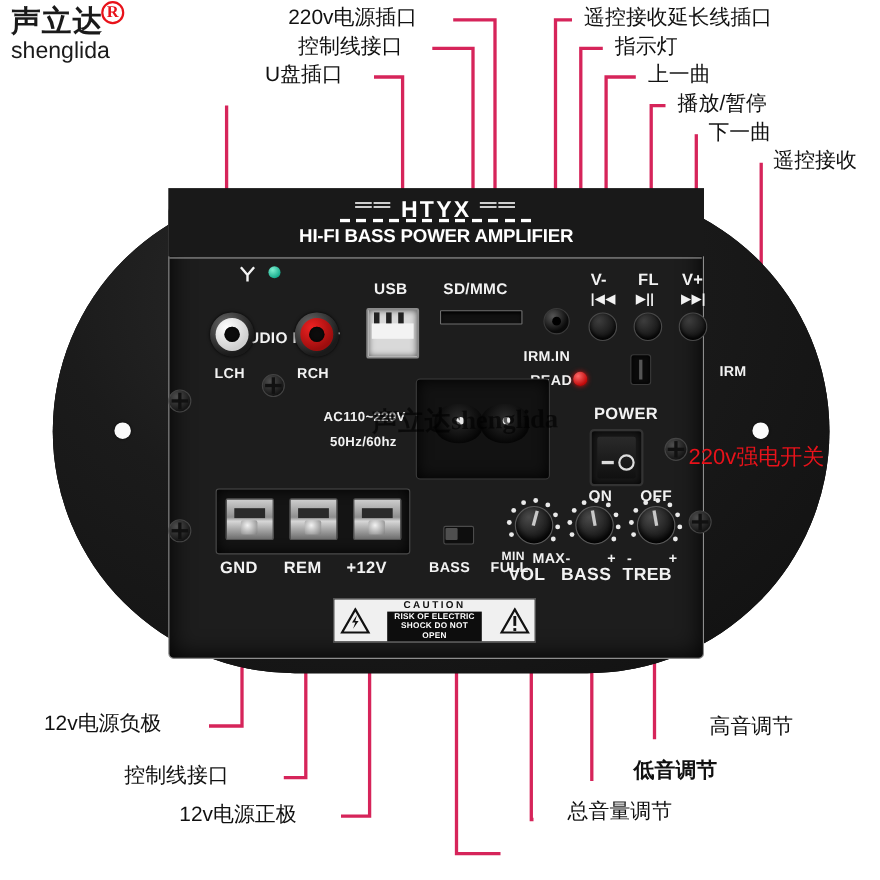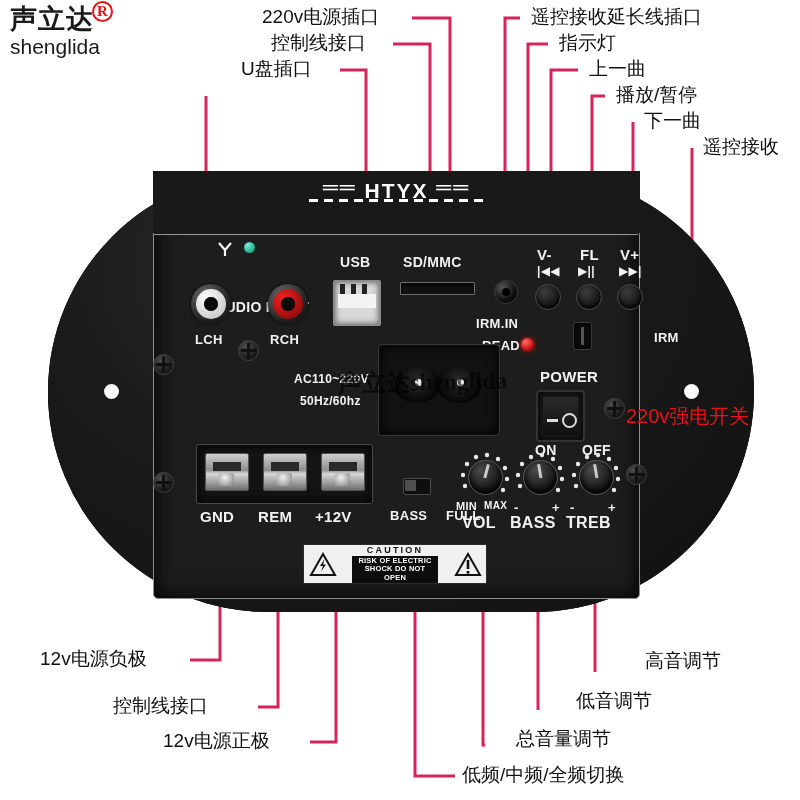--- a/index.html
+++ b/index.html
@@ -225,20 +225,21 @@
 
     <div class="plate"></div>
 
     <div class="plate-top">
       <div class="logo-htyx">
         <span class="dash">══</span>
         <span>HTYX</span>
         <span class="dash">══</span>
       </div>
       <div class="logo-dots"></div>
+      <div class="logo-sub">HI-FI BASS POWER AMPLIFIER</div>
     </div>
     <div class="hairline"></div>
 
     <div class="silk" style="left:167px;top:88px;font-size:14px;margin-top:39px;">AUDIO INPUT</div>
     <svg style="position:absolute;left:168px;top:68px;width:18px;height:18px;" viewBox="0 0 18 18">
       <path d="M3,3 L9,10 L15,3 M9,10 L9,16" stroke="#f2f2f2" stroke-width="2.2" fill="none"></path>
     </svg>
     <div class="led-green" style="left:196px;top:70px;"></div>
 
     <div class="rca white" style="left:143px;top:112px;">
@@ -344,21 +345,21 @@
           <circle cx="40" cy="9" r="2.2"></circle>
         <circle cx="47" cy="18" r="2.2"></circle>
           <circle cx="49" cy="29" r="2.2"></circle>
         <circle cx="45" cy="40" r="2.2"></circle>
       </g>
     </svg>
     <div class="knob" style="left:420px;top:288px;">
       <div class="ptr" style="transform:rotate(15deg);"></div>
     </div>
     <div class="silk xs" style="left:408px;top:328px;font-size:11px;">MIN</div>
-    <div class="silk xs" style="left:436px;top:328px;font-size:10px;">MAX</div>
+    <div class="silk xs" style="left:436px;top:328px;font-size:13px;">MAX</div>
     <div class="silk" style="left:414px;top:342px;font-size:16px;">VOL</div>
 
     <svg class="scale" style="left:465px;top:278px;" viewBox="0 0 53 53">
       <g fill="#eaeaea">
         <circle cx="7" cy="36" r="2.2"></circle>
           <circle cx="5" cy="25" r="2.2"></circle>
         <circle cx="9" cy="14" r="2.2"></circle>
           <circle cx="18" cy="7" r="2.2"></circle>
         <circle cx="29" cy="5" r="2.2"></circle>
           <circle cx="40" cy="9" r="2.2"></circle>
@@ -440,17 +441,16 @@
   <div class="lbl" style="left:644px;top:110px;">下一曲</div>
   <div class="lbl" style="left:703px;top:136px;">遥控接收</div>
 
   <div class="lbl red" style="left:597px;top:405px;margin-left:29px;">220v强电开关</div>
 
   <div class="lbl" style="left:40px;top:648px;">12v电源负极</div>
   <div class="lbl" style="left:113px;top:695px;">控制线接口</div>
   <div class="lbl" style="left:163px;top:730px;">12v电源正极</div>
 
   <div class="lbl" style="left:645px;top:650px;">高音调节</div>
-  <div class="lbl" style="left:576px;top:690px;">低音调节</div>
+  <div class="lbl" style="left:576px;top:690px;font-weight:bold;">低音调节</div>
   <div class="lbl" style="left:516px;top:728px;">总音量调节</div>
-  <div class="lbl" style="left:462px;top:764px;">低频/中频/全频切换</div>
 
 </div>
 
 </body></html>

